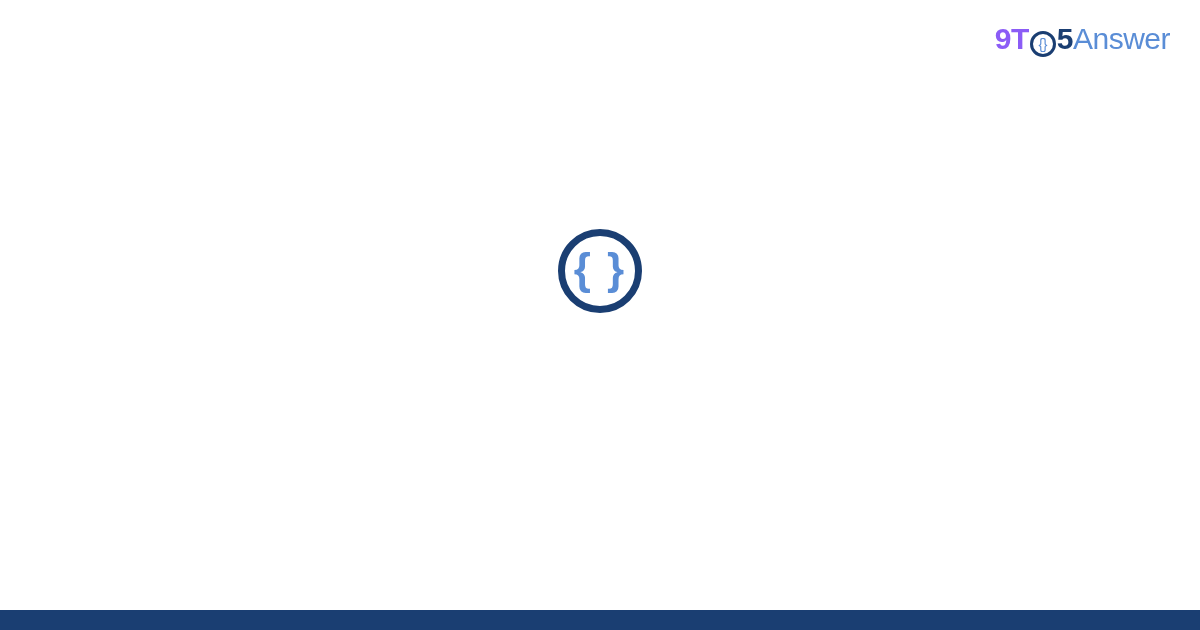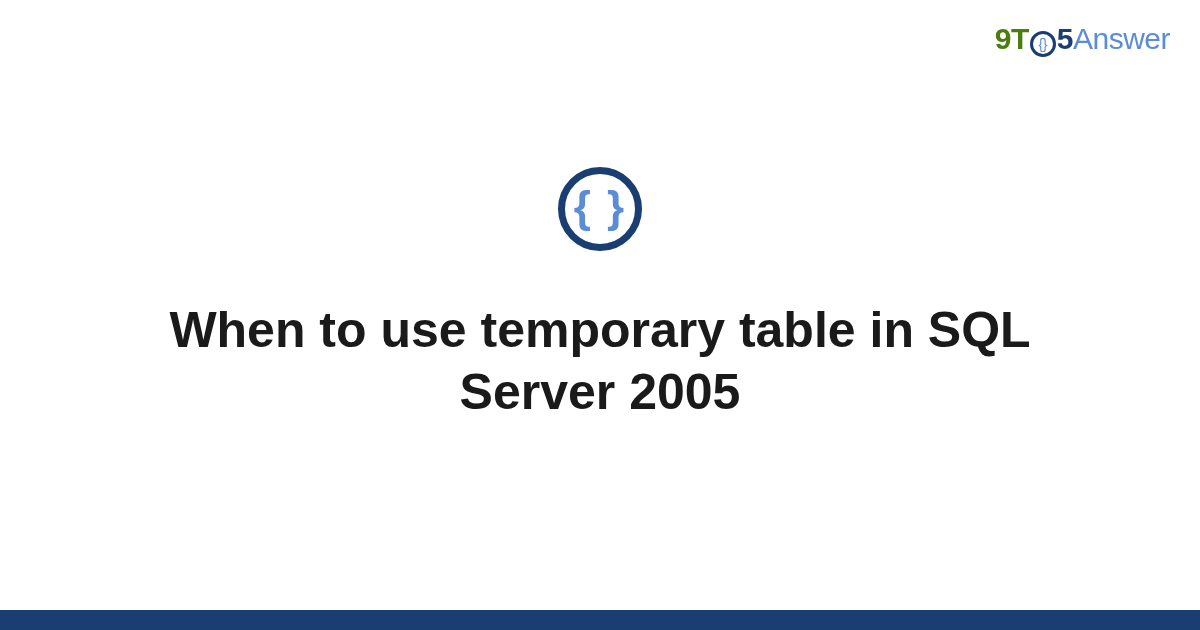--- a/index.html
+++ b/index.html
@@ -17,21 +17,21 @@
     }
     .logo {
       position: absolute;
       top: 22px;
       right: 30px;
       font-size: 30px;
       font-weight: bold;
       letter-spacing: -0.5px;
     }
     .logo .nine-t {
-      color: #4d7c0f;
+      color: #8b5cf6;
     }
     .logo .o-icon {
       display: inline-flex;
       align-items: center;
       justify-content: center;
       width: 26px;
       height: 26px;
       border: 3px solid #1a3e72;
       border-radius: 50%;
       color: #5a8dd6;
@@ -102,16 +102,15 @@
 <body>
 
 <div class="logo">
   <span class="nine-t">9T</span><span class="o-icon">{}</span><span class="five">5</span><span class="answer">Answer</span>
 </div>
 
 <div class="content">
   <div class="icon-circle">
     <span class="braces">{ }</span>
   </div>
-  <h1 class="title">When to use temporary table in SQL Server 2005</h1>
 </div>
 
 <div class="footer-bar"></div>
 
 </body></html>

